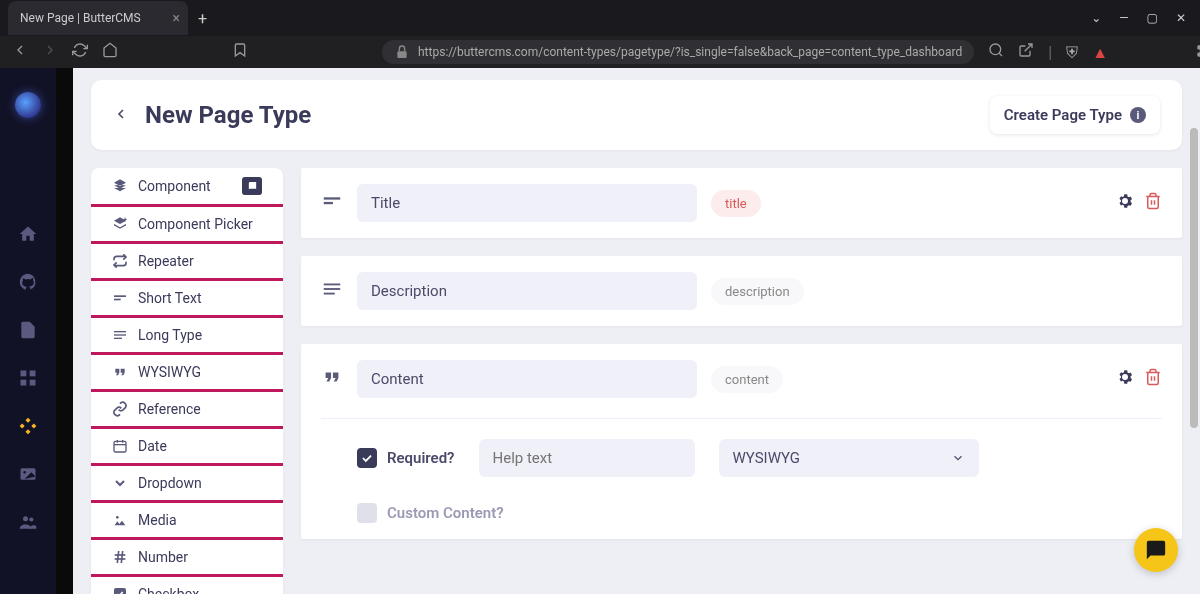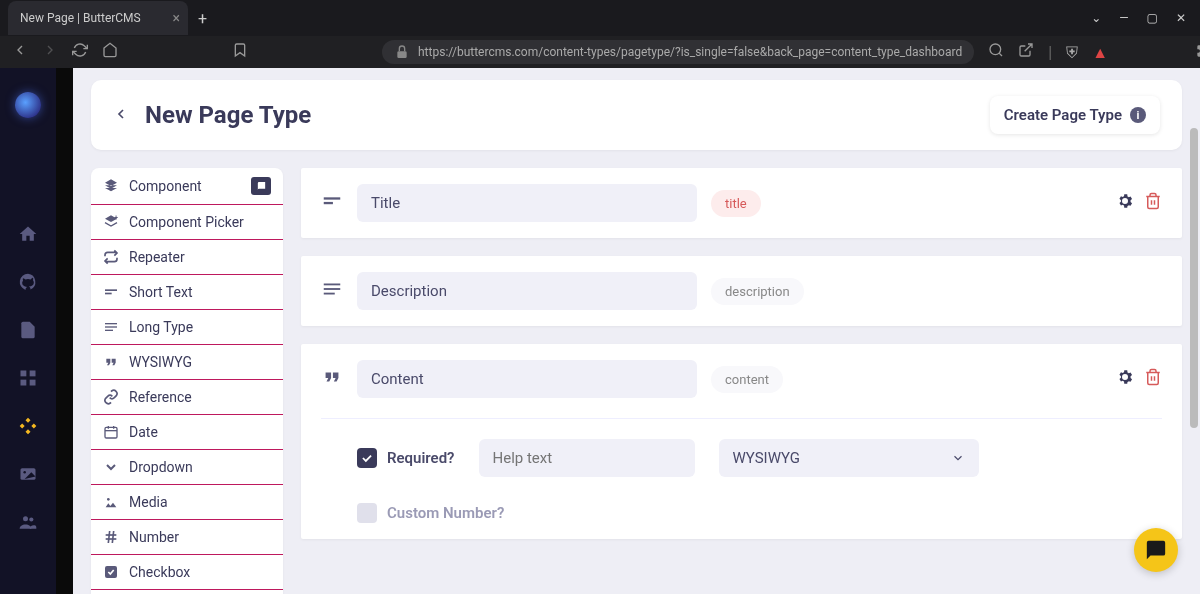--- a/index.html
+++ b/index.html
@@ -28,21 +28,21 @@
 .content { flex: 1; background: #eeeef5; padding: 0; overflow-y: auto; position: relative; margin-left: 17px; }
 .page-header { background: #fff; border-radius: 10px; margin: 12px 18px 18px 18px; padding: 16px 22px; display: flex; align-items: center; gap: 16px; box-shadow: 0 1px 3px rgba(0,0,0,.05); }
 .back-btn { color: #4a4a6a; font-size: 18px; cursor: pointer; }
 .page-title { font-size: 24px; font-weight: 700; color: #3a3a5a; }
 .create-btn { margin-left: auto; background: #fff; border: none; padding: 10px 14px; border-radius: 8px; font-size: 15px; font-weight: 600; color: #3a3a5a; cursor: pointer; display: flex; align-items: center; gap: 8px; box-shadow: 0 1px 4px rgba(0,0,0,.1); }
 .info-icon { width: 16px; height: 16px; border-radius: 50%; background: #5a5a7a; color: #fff; display: inline-flex; align-items: center; justify-content: center; font-size: 11px; font-weight: 700; }
 
 .workspace { display: flex; gap: 18px; padding: 0 18px 18px 18px; }
 
 .fields-panel { width: 192px; background: #fff; border-radius: 8px; box-shadow: 0 1px 3px rgba(0,0,0,.05); overflow: hidden; }
-.field-item { display: flex; align-items: center; gap: 10px; padding: 9px 12px; font-size: 14px; color: #3a3a5a; cursor: pointer; border-bottom: 1px solid #be185d; }
+.field-item { display: flex; align-items: center; gap: 10px; padding: 9px 21px; font-size: 14px; color: #3a3a5a; cursor: pointer; border-bottom: 3px solid #be185d; }
 .field-item:first-child { justify-content: space-between; }
 .field-item .fi-left { display: flex; align-items: center; gap: 10px; }
 .field-icon { width: 16px; height: 16px; display: inline-flex; align-items: center; justify-content: center; color: #5a5a7a; flex-shrink: 0; }
 .book-badge { width: 20px; height: 18px; background: #3a3a5a; border-radius: 3px; display: flex; align-items: center; justify-content: center; }
 .book-badge svg { width: 11px; height: 11px; color: #fff; }
 
 .canvas { flex: 1; display: flex; flex-direction: column; gap: 18px; }
 .card { background: #fff; border-radius: 2px; box-shadow: 0 1px 3px rgba(0,0,0,.05); padding: 16px 20px; }
 .field-row { display: flex; align-items: center; gap: 14px; }
 .type-icon { width: 22px; color: #5a5a7a; }
@@ -375,21 +375,21 @@
               <div class="type-select">
                 <span>WYSIWYG</span>
                 <svg width="14" height="14" viewBox="0 0 24 24" fill="none" stroke="#4a4a6a" stroke-width="2">
                     <polyline points="6 9 12 15 18 9"></polyline>
                   </svg>
               </div>
             </div>
             <div class="config-row">
               <div style="display:flex;align-items:center;gap:10px">
                 <span class="checkbox unchecked"></span>
-                <span class="check-label" style="color:#9a9ab5">Custom Number?</span>
+                <span class="check-label" style="color:#9a9ab5">Custom Content?</span>
               </div>
             </div>
           </div>
         </div>
 
       </div>
     </div>
 
     <div class="chat-fab">
       <svg viewBox="0 0 24 24" fill="currentColor">

